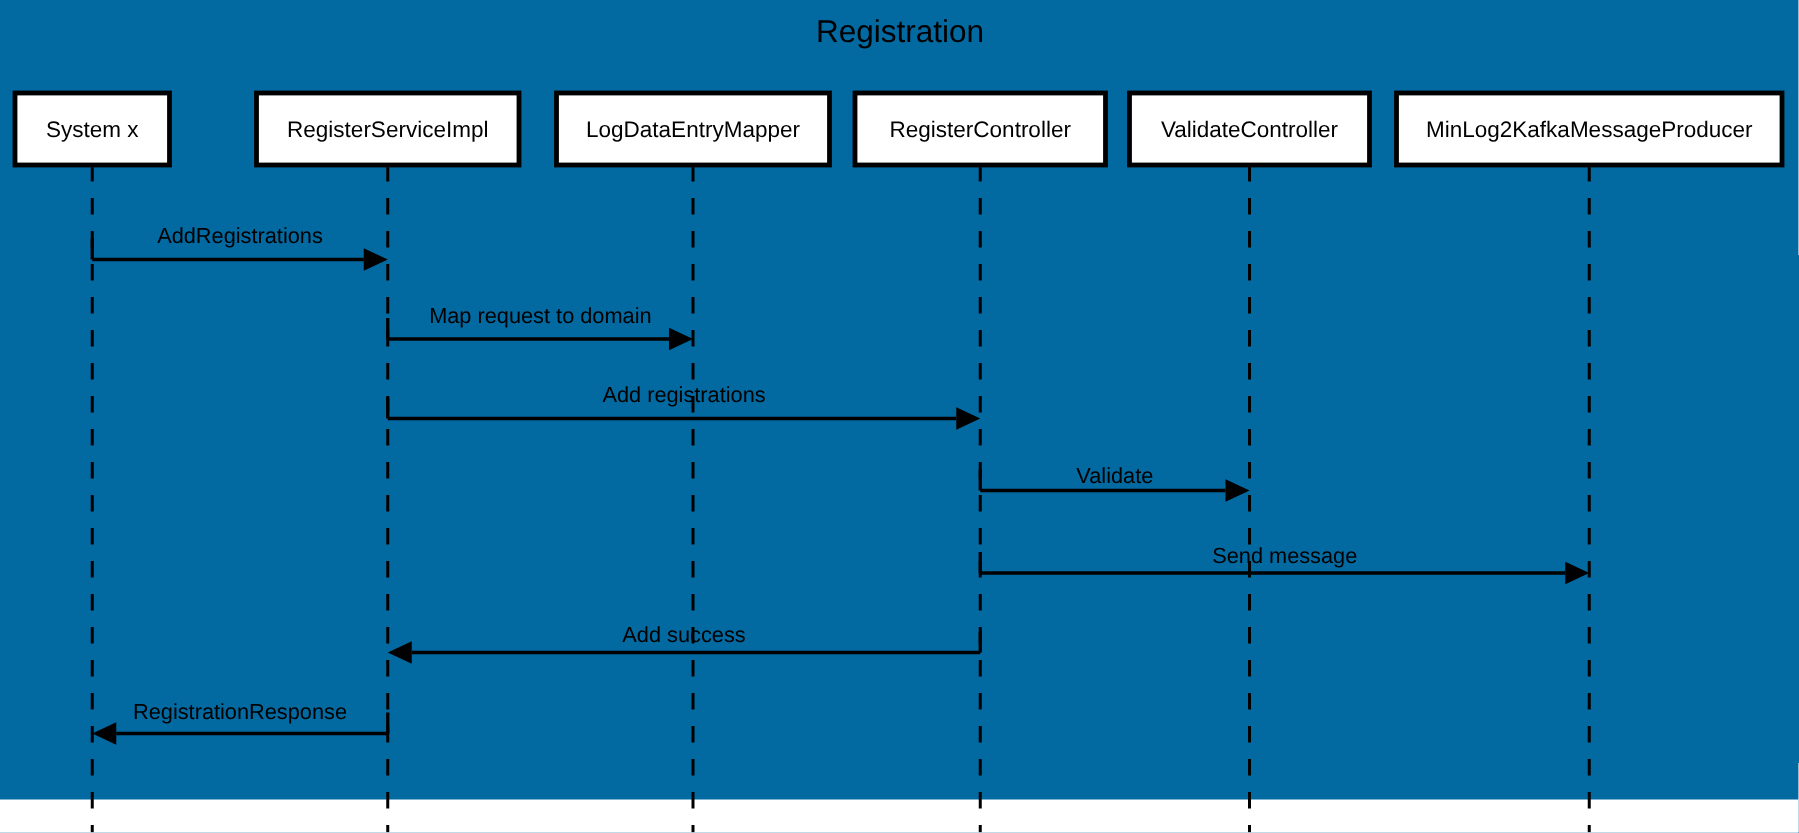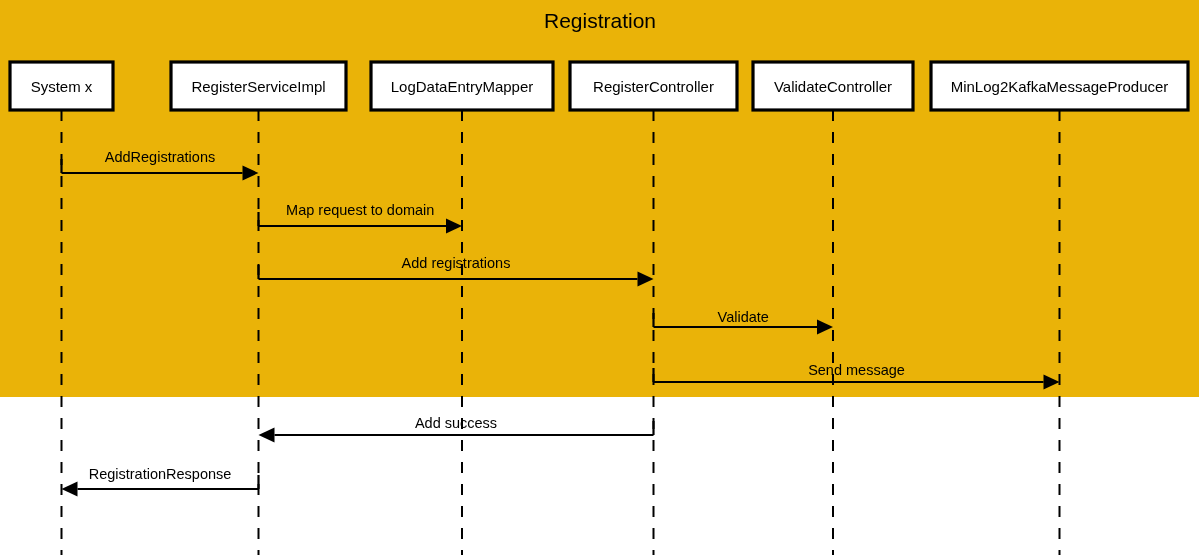--- a/index.html
+++ b/index.html
@@ -10,22 +10,22 @@
   body {
     width: 1199px;
     height: 555px;
     font-family: "Liberation Sans", sans-serif;
     color: #000000;
     overflow: hidden;
   }
   #diagram-root {
     position: relative;
     width: 1199px;
-    height: 397px;
-    background: #eab308;
+    height: 533px;
+    background: #0369a1;
   }
   #diagram-svg {
     position: absolute;
     top: 0;
     left: 0;
     width: 1199px;
     height: 555px;
     display: block;
   }
   .diagram-title {

